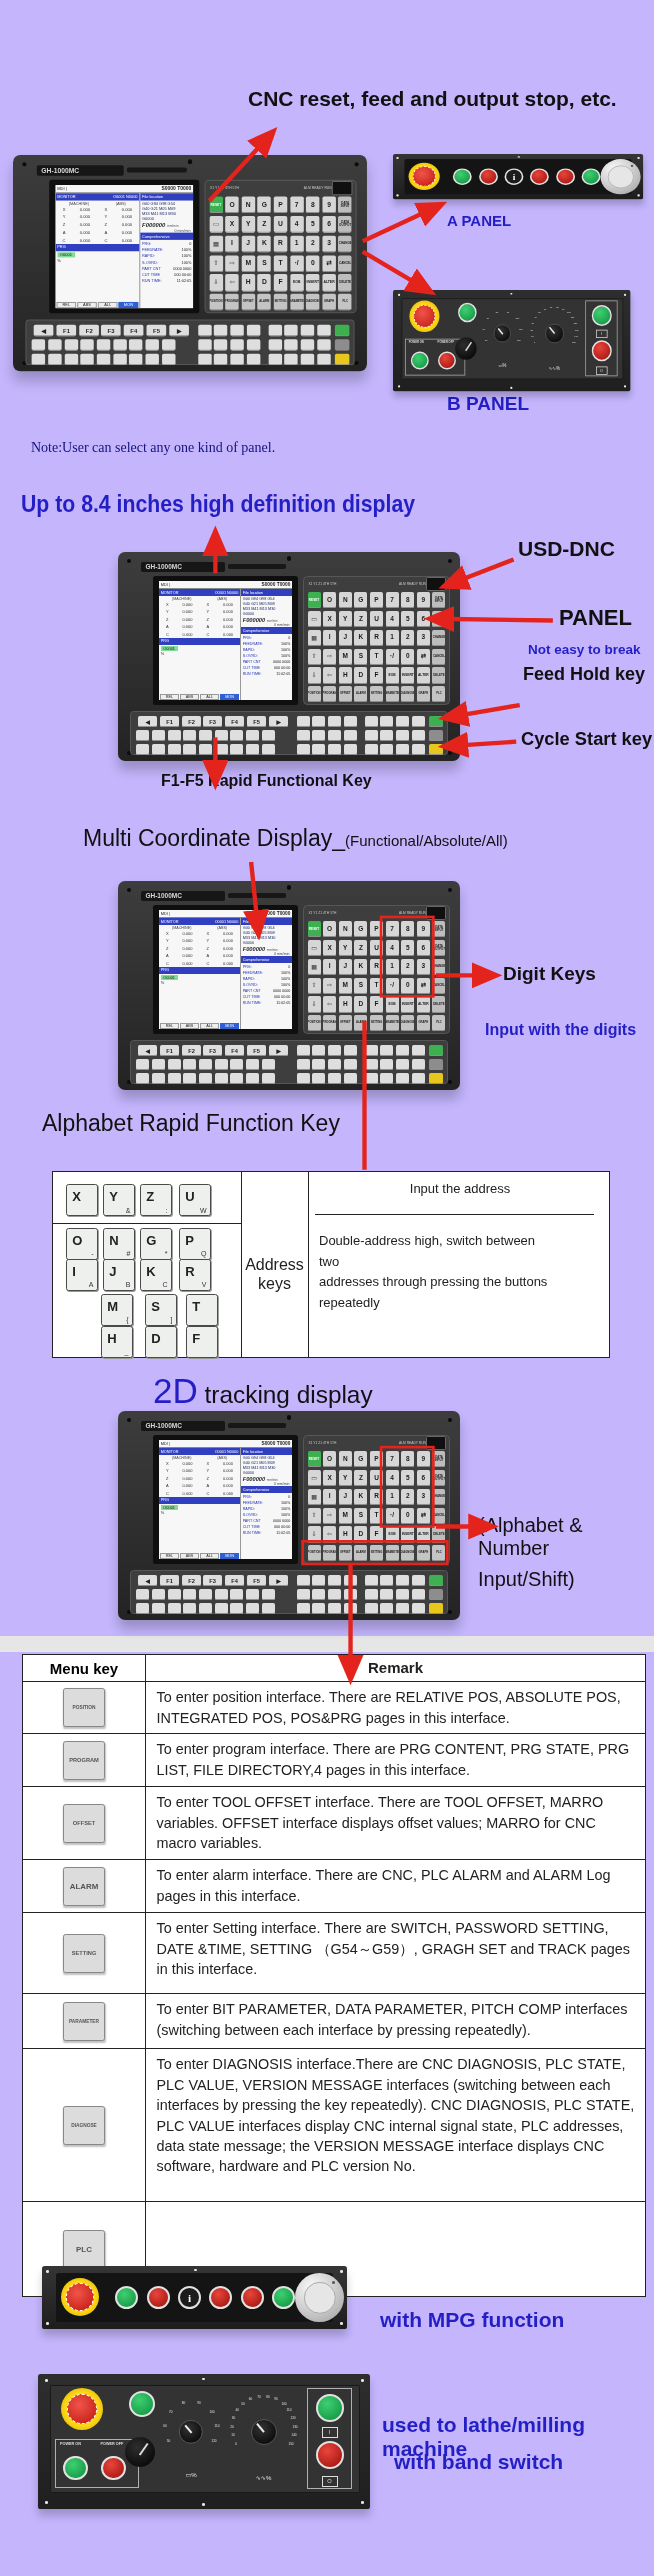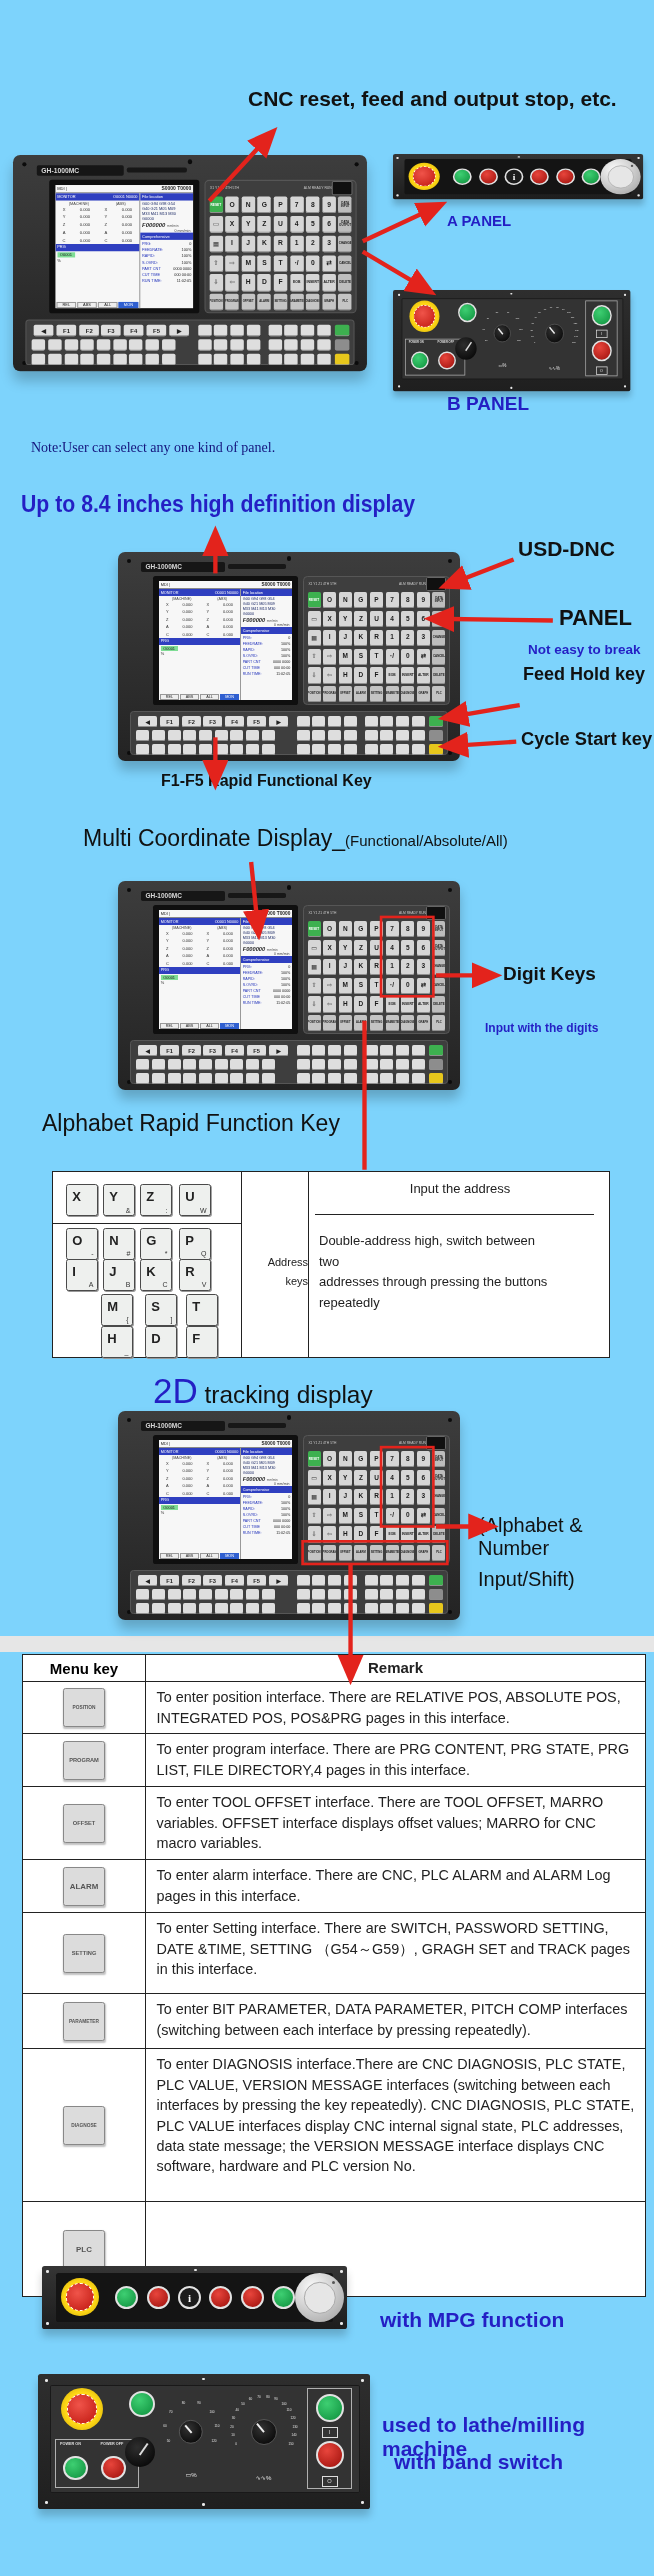--- a/index.html
+++ b/index.html
@@ -1,16 +1,16 @@
 <!DOCTYPE html>
 <html style="font-size:14px"><head>
 <meta charset="utf-8">
 <style>
   html,body{margin:0;padding:0;background:#fff;}
-  #page{position:relative;width:654px;height:2576px;background:#7dd3fc;overflow:hidden;
+  #page{position:relative;width:654px;height:2576px;background:#c4b5fd;overflow:hidden;
         font-family:"Liberation Sans",sans-serif;text-decoration:underline;}
   .abs{position:absolute;}
   .cap-blue{position:absolute;color:#241fc4;font-weight:bold;}
   .blacktxt{position:absolute;color:#111;}
   #overlay{position:absolute;left:0;top:0;width:654px;height:2576px;pointer-events:none;z-index:60;}
 
   
   .ctrl{position:absolute;width:342px;height:209px;transform-origin:top left;z-index:10;}
   .ctrl-body{position:absolute;inset:0;background:linear-gradient(180deg,#3d3d3d,#232323);
      border-radius:7px;box-shadow:0 8.7px 12.2px rgba(0,0,0,.22);}
@@ -107,21 +107,21 @@
 
   
   #addrTable{position:absolute;left:52px;top:1171px;width:558px;height:187px;border:1.7px solid #222;
       box-sizing:border-box;background:#fff;}
   .addr-vline{position:absolute;top:0;bottom:0;width:1.3px;background:#222;}
   .addr-hline{position:absolute;height:1.3px;background:#222;}
   .addr-key{position:absolute;width:30px;height:30px;border:1.3px solid #4a4a4a;border-radius:2.6px;
       background:#eef0ee;box-shadow:0.9px 0.9px 0 #999;}
   .addr-key b{position:absolute;left:5.2px;top:3.5px;font-size:13px;font-weight:bold;color:#222;}
   .addr-key s{position:absolute;right:3.5px;bottom:1.7px;font-size:7px;text-decoration:none;color:#333;}
-  .addr-label{position:absolute;left:188px;width:67px;text-align:right;font-size:11px;color:#222;}
+  .addr-label{position:absolute;left:188px;width:67px;text-align:center;font-size:16px;color:#222;}
   .addr-head{position:absolute;left:255px;width:304px;text-align:center;font-size:13px;color:#222;}
   .addr-desc{position:absolute;left:266px;width:288px;font-size:13px;color:#222;line-height:21px;}
 
   
   #grayband{position:absolute;left:0;top:1636px;width:654px;height:15.7px;background:#e6e6e6;}
   #menuTable{position:absolute;left:22px;top:1654px;width:624px;border:1.7px solid #222;box-sizing:border-box;background:#fff;}
   .mt-row{display:flex;border-top:1.3px solid #222;}
   .mt-row:first-child{border-top:none;}
   .mt-key{width:122px;flex:none;border-right:1.3px solid #222;display:flex;align-items:center;justify-content:center;}
   .mt-remark{flex:1;padding:5.2px 10.5px 3.5px 10.5px;font-size:14.4px;color:#222;line-height:1.42;box-sizing:border-box;}
@@ -914,21 +914,21 @@
           <div class="kbk" style="left: 213px; top: 32px; width: 13px;"></div>
           <div class="kbk" style="left: 234px; top: 32px; width: 13px;"></div>
           <div class="kbk" style="left: 249px; top: 32px; width: 13px;"></div>
           <div class="kbk" style="left: 265px; top: 32px; width: 13px;"></div>
           <div class="kbk" style="left: 281px; top: 32px; width: 13px;"></div>
           <div class="kbk" style="left: 298px; top: 32px; width: 14px; background: rgb(231, 199, 28);"></div>
         </div>
   </div>
 </div>
   <div class="blacktxt" style="left:503px;top:963px;font-size:19px;font-weight:bold">Digit Keys</div>
-  <div class="cap-blue" style="left:485px;top:1021px;font-size:12px">Input with the digits</div>
+  <div class="cap-blue" style="left:485px;top:1021px;font-size:16px">Input with the digits</div>
   <div class="blacktxt" style="left:42px;top:1110px;font-size:23px">Alphabet Rapid Function Key</div>
 
   <div id="addrTable">
     <div class="addr-vline" style="left:188px"></div>
     <div class="addr-vline" style="left:255px"></div>
     <div class="addr-hline" style="left:0;top:51px;width:188px"></div>
     <div class="addr-hline" style="left:262px;top:42px;width:279px"></div>
     <div id="addrKeys">
         <div class="addr-key" style="left: 13px; top: 12.2px;">
           <b>X</b>

